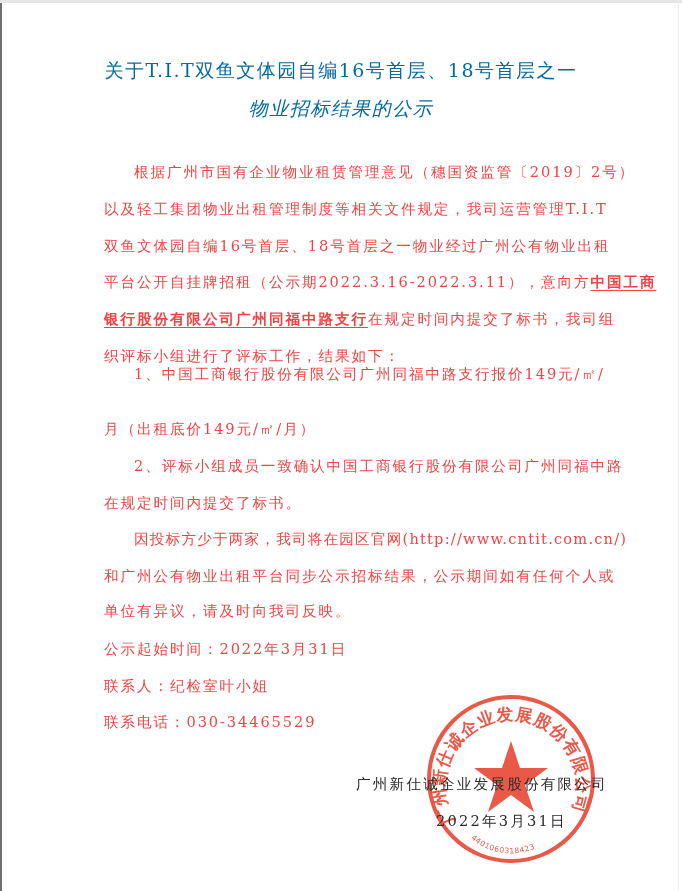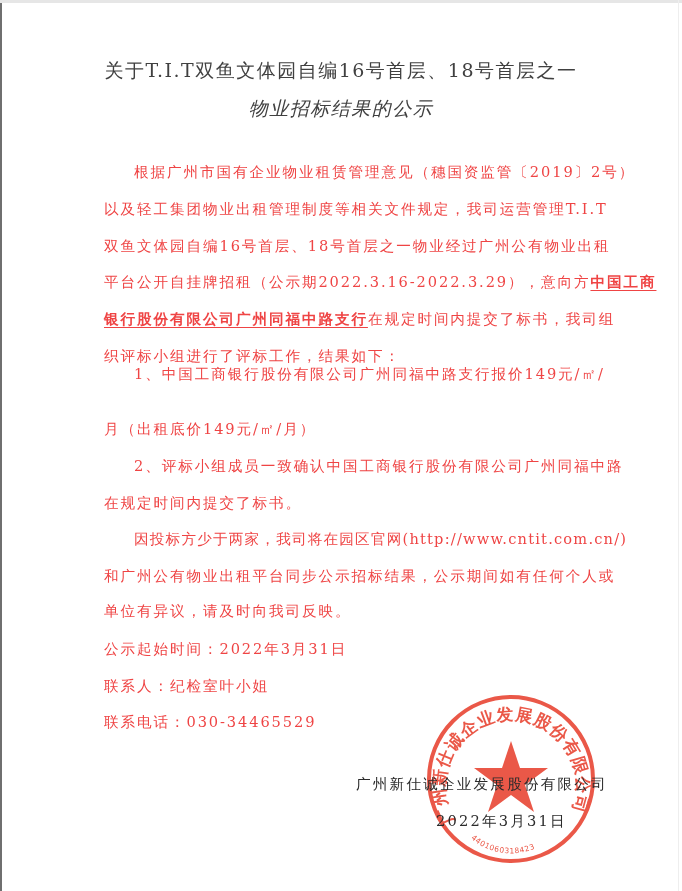--- a/index.html
+++ b/index.html
@@ -5,21 +5,21 @@
     html, body { margin: 0; padding: 0; }
     body {
       width: 682px; height: 891px; background: #ffffff; position: relative; overflow: hidden;
       font-family: "DejaVu Serif", "Liberation Serif", serif; color: #2a2a2a;
     }
     .left-edge { position: absolute; left: 0; top: 0; width: 2px; height: 891px; background: #6f6f6f; }
     .top-edge { position: absolute; left: 0; top: 0; width: 682px; height: 3px; background: #e6e6e6; }
     .right-edge { position: absolute; right: 3px; top: 0; width: 1px; height: 891px; background: #eeeeee; }
     .title {
       position: absolute; left: 0; width: 682px; text-align: center;
-      font-size: 19px; letter-spacing: 1.5px; color: #404040;
+      font-size: 19px; letter-spacing: 1.5px; color: #0369a1;
     }
     .title.l1 { top: 58px; }
     .title.l2 { top: 96px; font-style: italic; }
     .line {
       position: absolute; left: 104px; width: 500px; white-space: nowrap;
       font-size: 14.6px; letter-spacing: 1.9px; color: #ef4444;
     }
     .indent { padding-left: 30px; }
     .u { text-decoration: underline; text-underline-offset: 3px; font-weight: bold; }
     .sig { position: absolute; white-space: nowrap; font-size: 14.6px; letter-spacing: 2.2px; color: #2b2b2b; z-index: 3; }
@@ -32,21 +32,21 @@
 <div class="top-edge"></div>
 <div class="right-edge"></div>
 
 <div class="title l1">关于T.I.T双鱼文体园自编16号首层、18号首层之一</div>
 <div class="title l2">物业招标结果的公示</div>
 
 <div class="line indent" style="top:163px">根据广州市国有企业物业租赁管理意见（穗国资监管〔2019〕2号）</div>
 <div class="line" style="top:200px">以及轻工集团物业出租管理制度等相关文件规定，我司运营管理T.I.T</div>
 <div class="line" style="top:237px">双鱼文体园自编16号首层、18号首层之一物业经过广州公有物业出租</div>
 <div class="line" style="top:273px">
-  <span>平台公开自挂牌招租（公示期2022.3.16-2022.3.29），意向方</span><span class="u">中国工商</span>
+  <span>平台公开自挂牌招租（公示期2022.3.16-2022.3.11），意向方</span><span class="u">中国工商</span>
 </div>
 <div class="line" style="top:310px">
   <span class="u">银行股份有限公司广州同福中路支行</span><span>在规定时间内提交了标书，我司组</span>
 </div>
 <div class="line" style="top:347px">织评标小组进行了评标工作，结果如下：</div>
 
 <div class="line indent" style="top:365px">1、中国工商银行股份有限公司广州同福中路支行报价149元/㎡/</div>
 <div class="line" style="top:420px">月（出租底价149元/㎡/月）</div>
 
 <div class="line indent" style="top:457px">2、评标小组成员一致确认中国工商银行股份有限公司广州同福中路</div>

